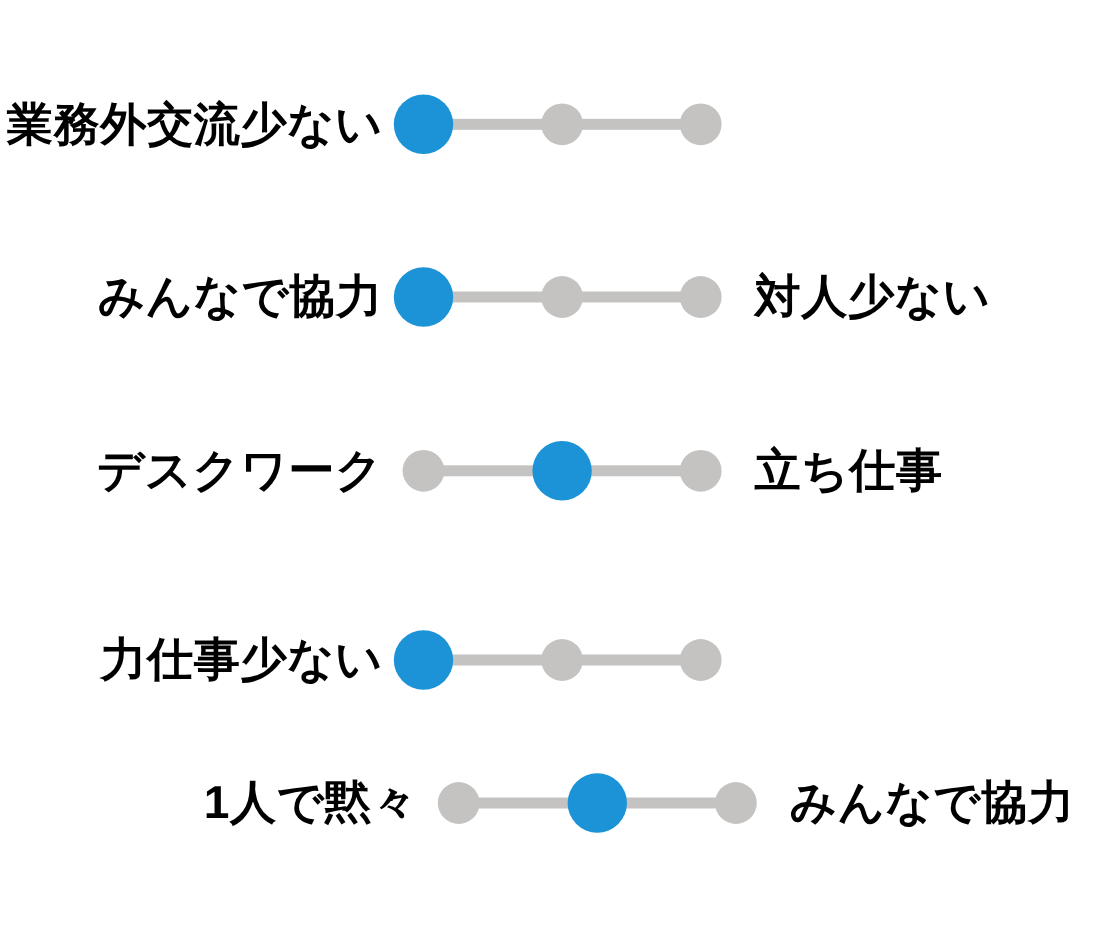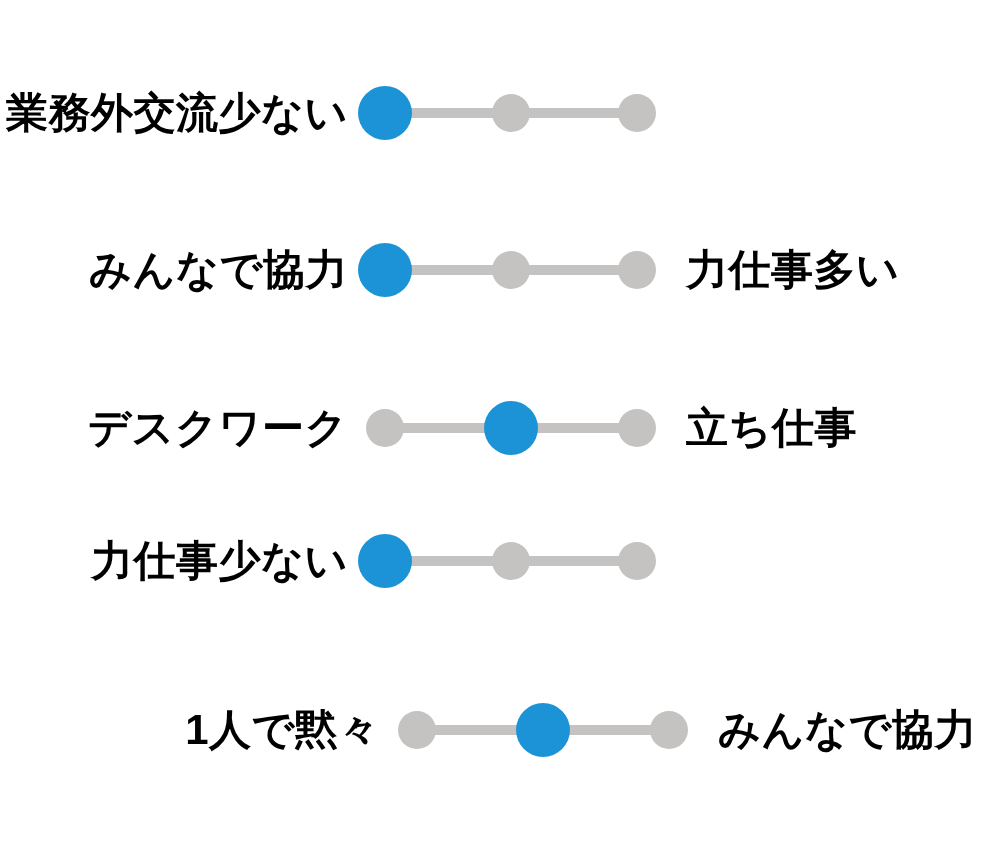--- a/index.html
+++ b/index.html
@@ -15,21 +15,21 @@
 
   .row {
     position: absolute;
     left: 0;
     width: 1000px;
     height: 154px;
   }
   .row:nth-child(1) { top: 36px; }
   .row:nth-child(2) { top: 193px; }
   .row:nth-child(3) { top: 351px; }
-  .row:nth-child(4) { top: 484px; }
+  .row:nth-child(4) { top: 523px; }
   .row:nth-child(5) { top: 653px; margin-left: 32px; }
 
   .label {
     position: absolute;
     top: 0;
     height: 154px;
     display: flex;
     align-items: center;
     font-size: 42px;
     font-weight: 700;
@@ -88,21 +88,21 @@
         </div>
   </div>
       <div class="row">
     <div class="label left">みんなで協力</div>
     <div class="track">
       <div class="line"></div>
     <div class="dot pos-0 selected"></div>
           <div class="dot pos-1"></div>
           <div class="dot pos-2"></div>
         </div>
-    <div class="label right">力仕事多い</div>
+    <div class="label right">対人少ない</div>
   </div>
       <div class="row">
     <div class="label left">デスクワーク</div>
     <div class="track">
       <div class="line"></div>
     <div class="dot pos-0"></div>
           <div class="dot pos-1 selected"></div>
           <div class="dot pos-2"></div>
         </div>
     <div class="label right">立ち仕事</div>

